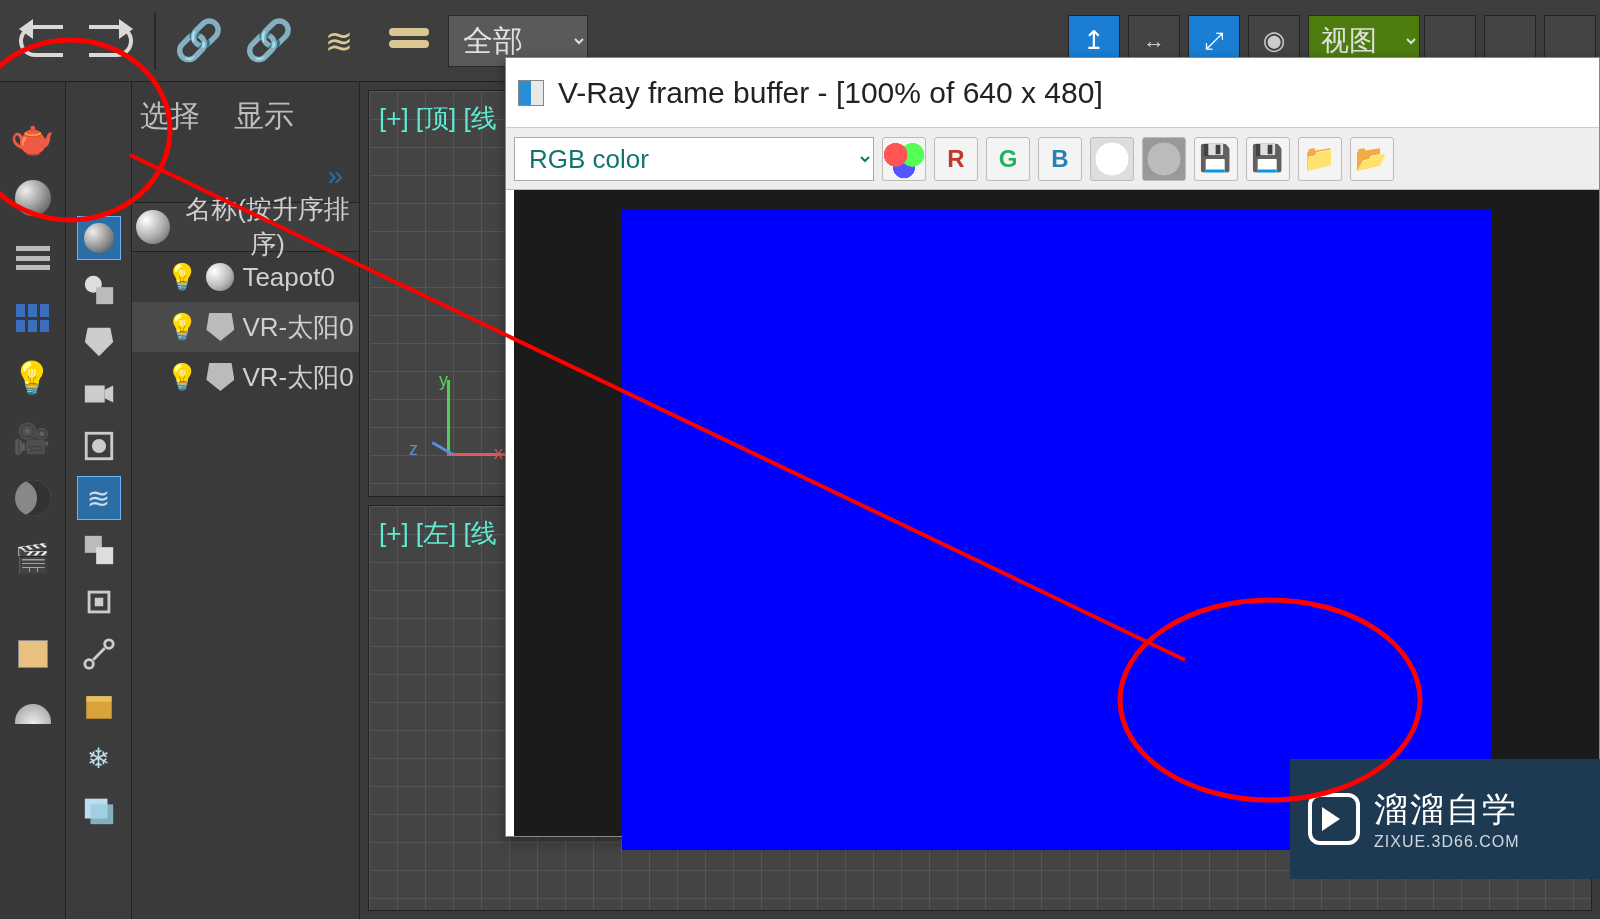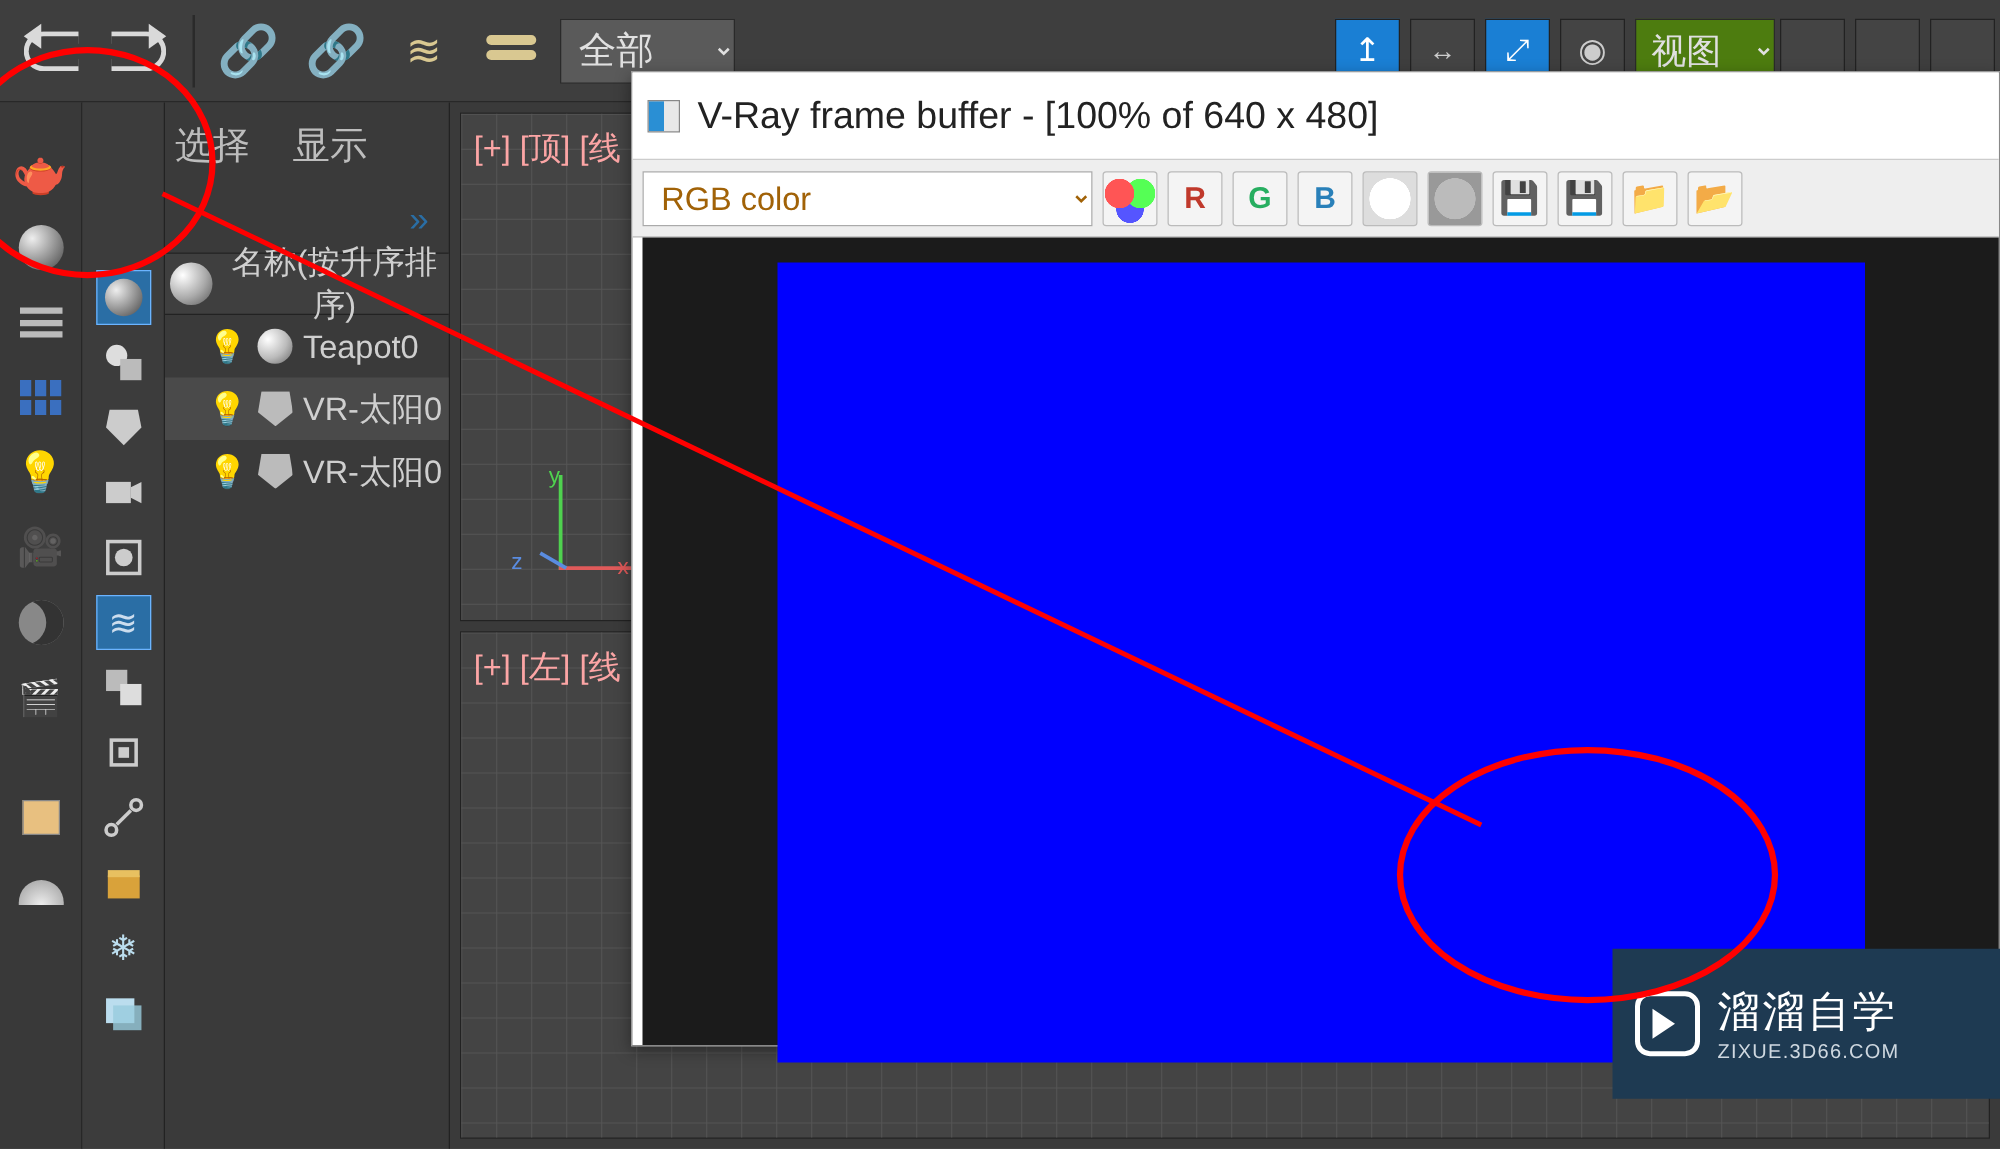--- a/index.html
+++ b/index.html
@@ -49,35 +49,35 @@
   .listhead .sball{width:34px;height:34px;border-radius:50%;background:radial-gradient(circle at 30% 30%,#fff,#aaa 55%,#555);margin-right:6px;flex:none;}
   .treerow{height:50px;display:flex;align-items:center;padding-left:34px;gap:8px;color:#cfcfcf;font-size:26px;}
   .treerow.sel{background:#4a4a4a;}
   .bulb{color:#f2c94c;font-size:26px;}
   .objico{width:28px;height:28px;border-radius:50%;background:radial-gradient(circle at 30% 30%,#fff,#bbb 55%,#666);flex:none;}
   .lightico{width:28px;height:28px;background:#bbb;clip-path:polygon(10% 0,90% 0,100% 60%,50% 100%,0 60%);}
   
   .viewports{position:absolute;left:360px;top:82px;right:0;bottom:0;background:#3a3a3a;}
   .vp-grid{position:absolute;inset:8px;display:grid;grid-template-rows:1fr 1fr;gap:8px;}
   .vp{background:#444;position:relative;border:1px solid #222;}
-  .vp .lbl{position:absolute;left:10px;top:10px;color:#fca5a5;font-size:26px;}
+  .vp .lbl{position:absolute;left:10px;top:10px;color:#5eead4;font-size:26px;}
   .vp .grid{position:absolute;inset:0;background-image:linear-gradient(#555 1px,transparent 1px),linear-gradient(90deg,#555 1px,transparent 1px);background-size:28px 28px;background-position:0 0;}
   .axis{position:absolute;left:40px;bottom:40px;width:80px;height:80px;}
   .axis .y{position:absolute;left:38px;bottom:0;width:3px;height:76px;background:#4fd24f;}
   .axis .x{position:absolute;left:38px;bottom:0;width:76px;height:3px;background:#e05a5a;}
   .axis .z{position:absolute;left:20px;bottom:0;width:24px;height:3px;background:#5a8ce0;transform:rotate(30deg);transform-origin:right;}
   .axis .yl{position:absolute;left:30px;top:-6px;color:#4fd24f;font-size:18px;}
   .axis .xl{position:absolute;right:-14px;bottom:-8px;color:#e05a5a;font-size:18px;}
   .axis .zl{position:absolute;left:0;bottom:-4px;color:#5a8ce0;font-size:18px;}
   
   .vfb{position:absolute;left:505px;top:44px;right:0;height:780px;background:#fff;border:1px solid #888;box-shadow:0 4px 12px rgba(0,0,0,.4);margin-top:13px;}
   .vfb-title{height:70px;display:flex;align-items:center;padding:0 12px;background:#fff;border-bottom:1px solid #ccc;color:#222;font-size:30px;}
   .vfb-title .wicon{width:26px;height:26px;margin-right:14px;background:linear-gradient(90deg,#2a8fd4 50%,#e8e8e8 50%);border:1px solid #888;}
   .vfb-tools{height:62px;background:#eeeeee;display:flex;align-items:center;padding:0 8px;gap:8px;border-bottom:1px solid #bbb;}
-  .vfb-select{height:44px;width:360px;background:#fff;border:1px solid #aaa;font-size:26px;color:#a16207;padding:0 10px;}
+  .vfb-select{height:44px;width:360px;background:#fff;border:1px solid #aaa;font-size:26px;color:#0f766e;padding:0 10px;}
   .vfb-btn{width:44px;height:44px;border:1px solid #bbb;background:#f4f4f4;display:flex;align-items:center;justify-content:center;font-weight:bold;font-size:24px;border-radius:3px;}
   .vfb-btn.r{color:#c0392b;}
   .vfb-btn.g{color:#27ae60;}
   .vfb-btn.b{color:#2980b9;}
   .vfb-btn.rgb{background:radial-gradient(circle at 30% 40%,#f55 0 30%,transparent 31%),radial-gradient(circle at 70% 40%,#5f5 0 30%,transparent 31%),radial-gradient(circle at 50% 70%,#55f 0 30%,transparent 31%),#f4f4f4;}
   .vfb-btn.dot-w{background:radial-gradient(circle,#fff 0 55%,#ddd 56% 100%);}
   .vfb-btn.dot-g{background:radial-gradient(circle,#bbb 0 55%,#999 56% 100%);}
   .vfb-btn.save{color:#4a74c4;font-size:26px;}
   .vfb-btn.folder{color:#d9a23a;font-size:26px;}
   .vfb-canvas{position:absolute;left:8px;top:132px;right:0;bottom:0;background:#1b1b1b;display:flex;justify-content:center;padding-top:20px;}

